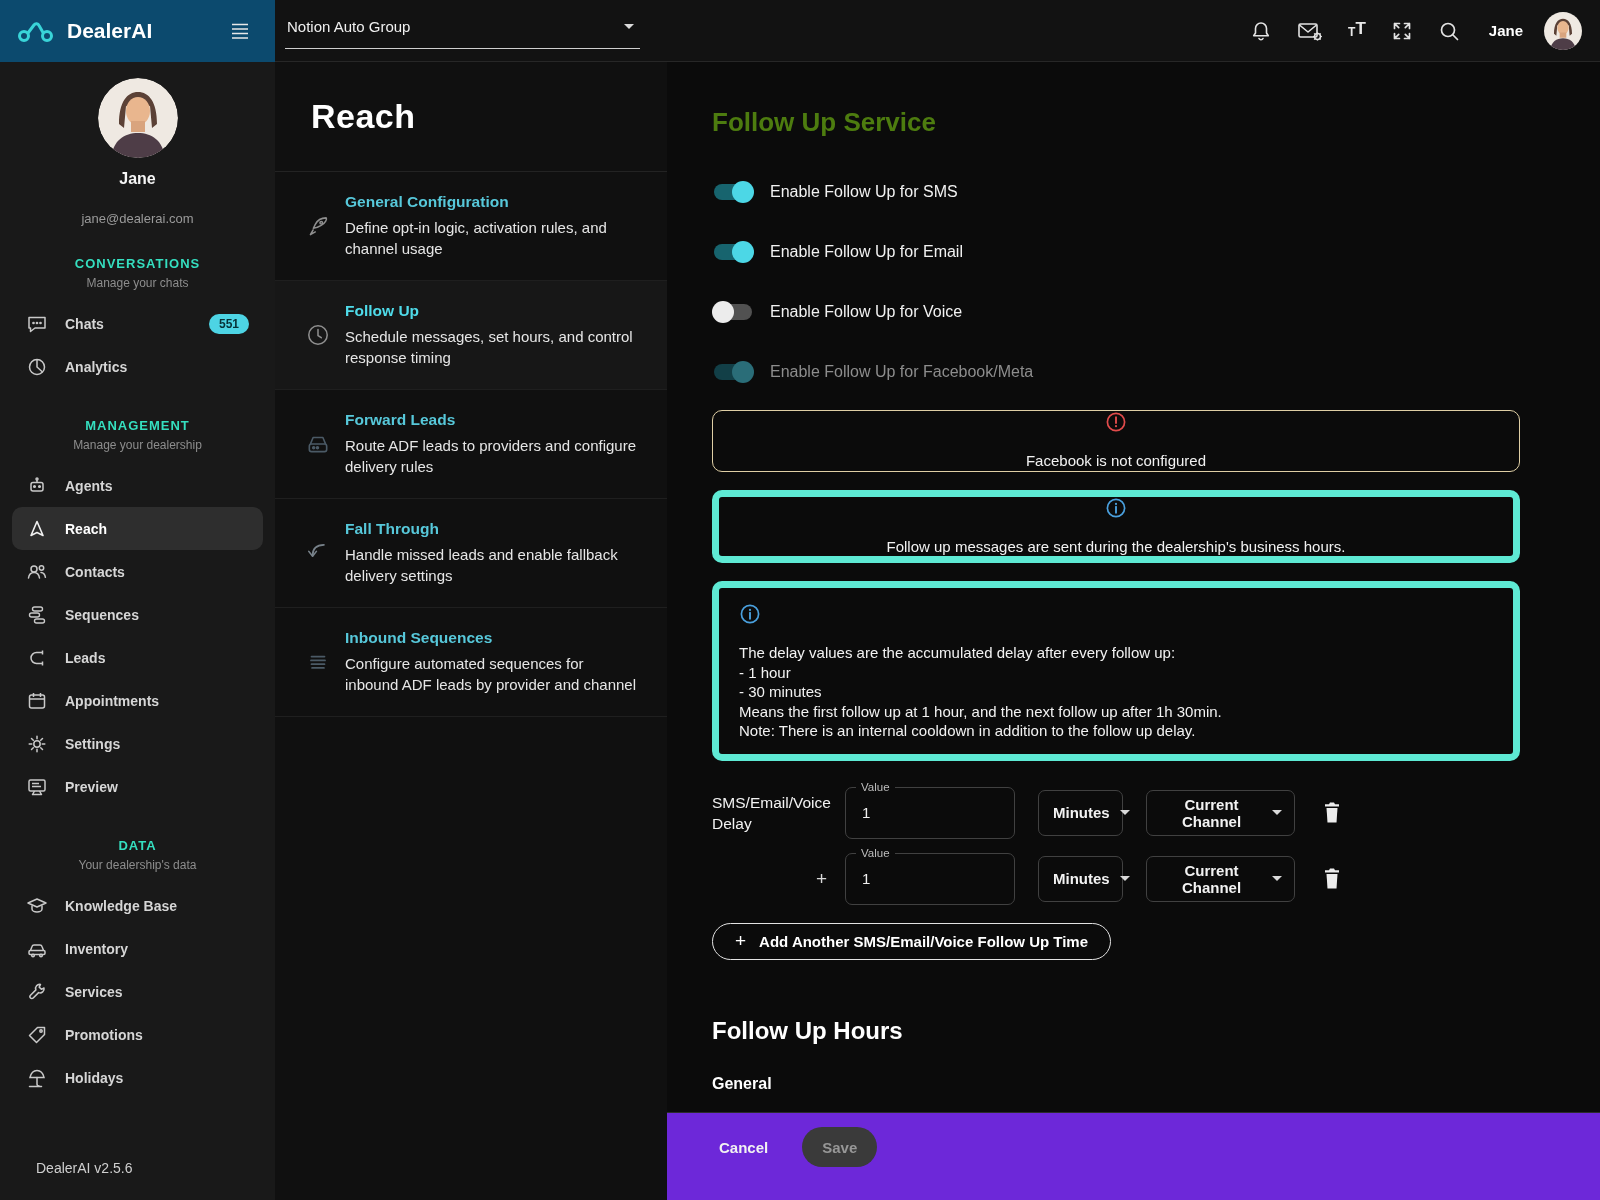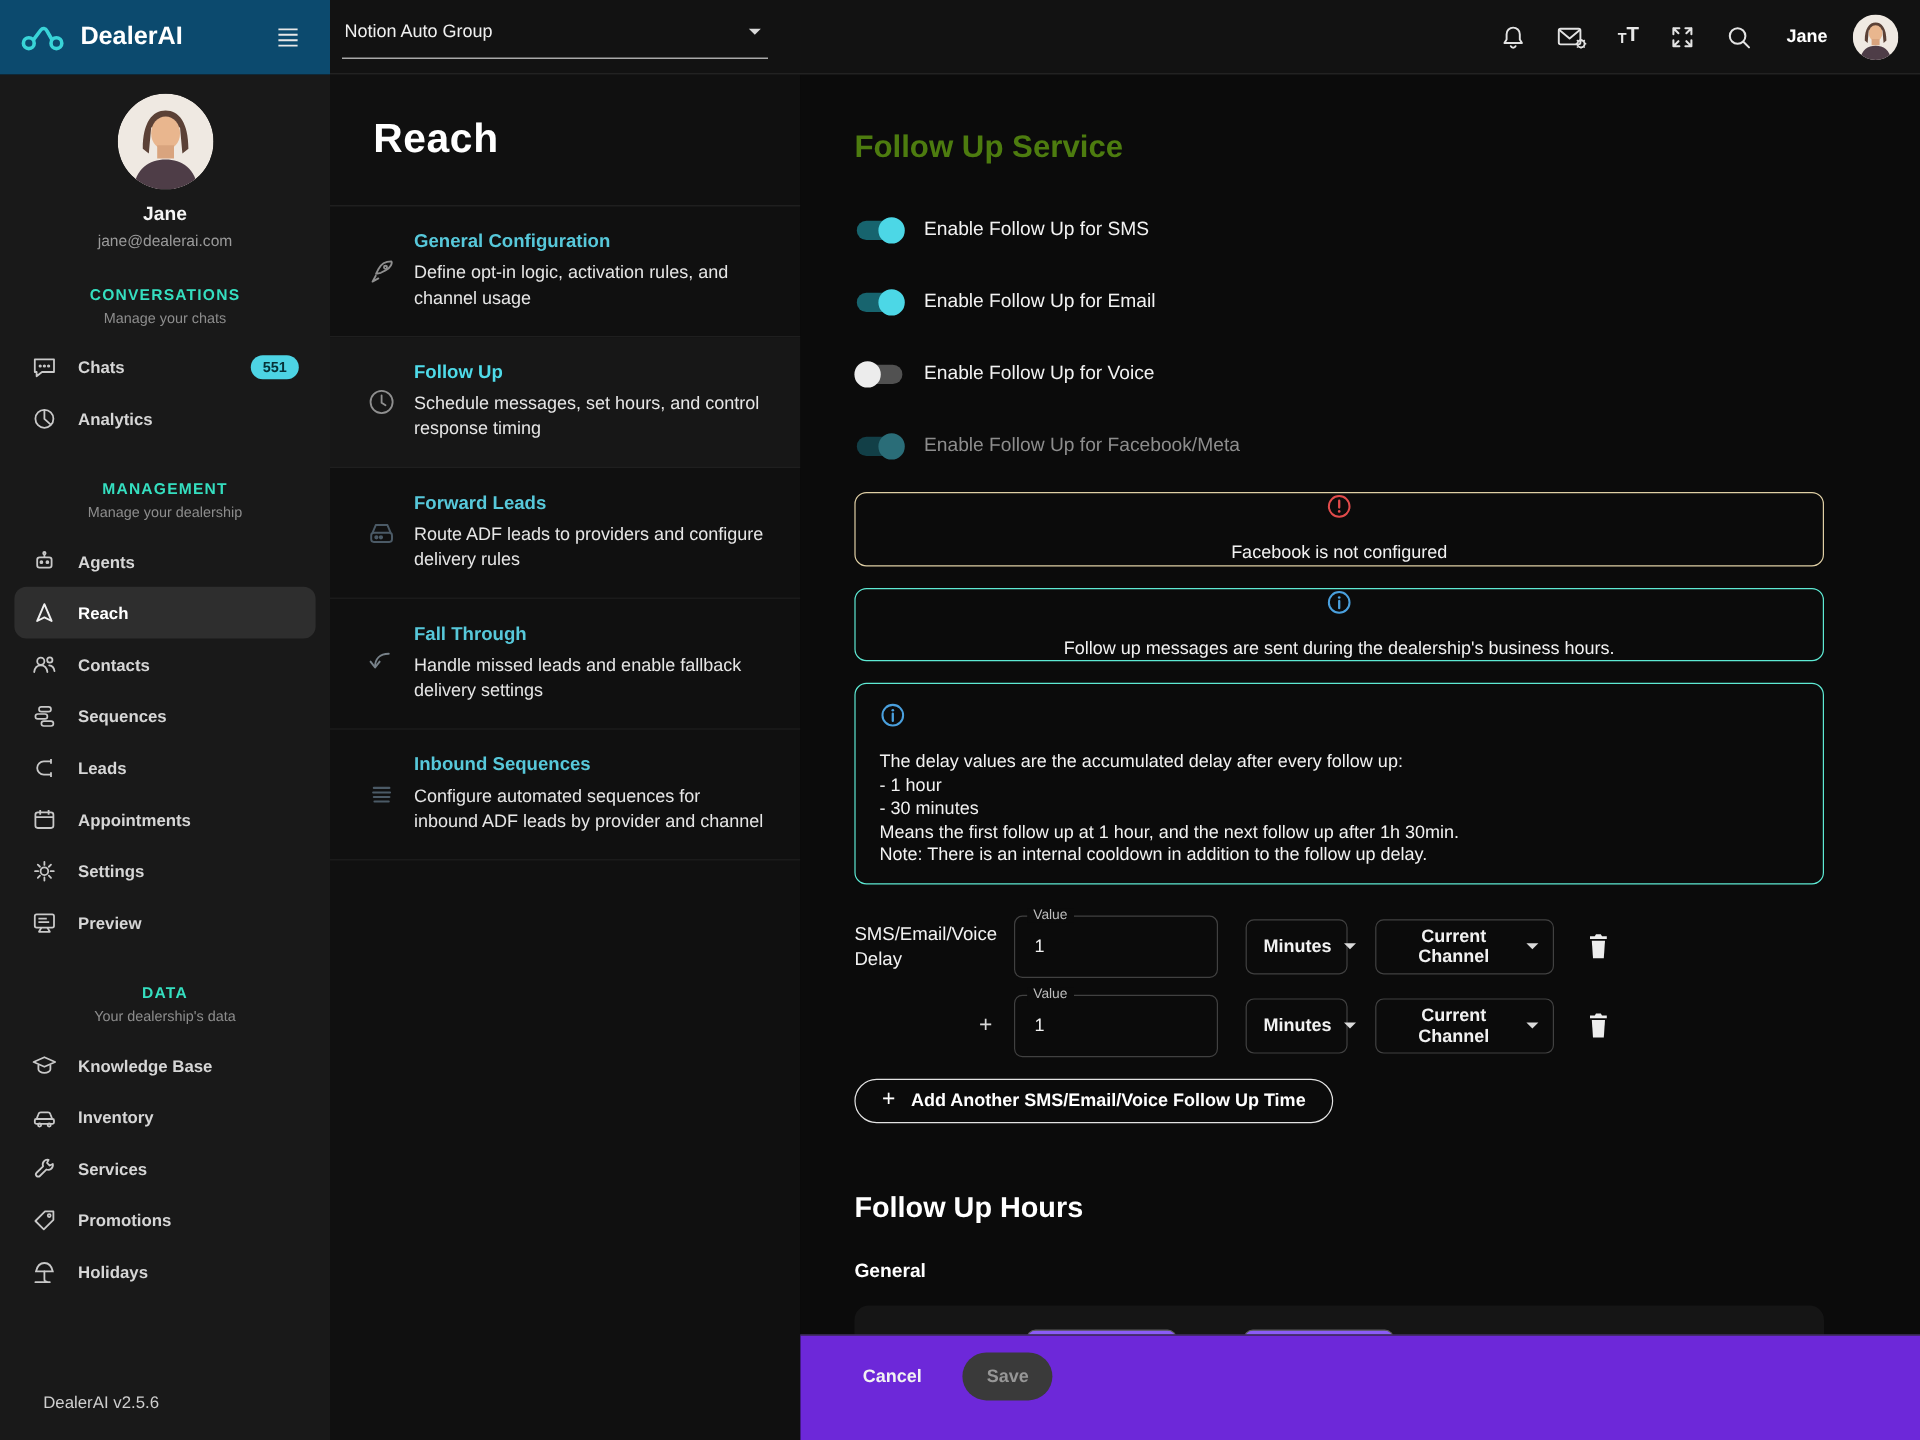--- a/index.html
+++ b/index.html
@@ -27,21 +27,21 @@
   .tsmall{font-size:12px;margin-top:4px;}
   .tbig{font-size:17px;}
   .tb-user{font-size:15px;font-weight:700;color:#fff;margin-left:6px;}
   .avatar-sm{width:38px;height:38px;border-radius:50%;overflow:hidden;flex:none;}
 
   
   .sidebar{position:absolute;top:62px;left:0;width:275px;height:1138px;background:#191919;
            box-sizing:border-box;}
   .side-avatar{width:80px;height:80px;border-radius:50%;overflow:hidden;margin:16px auto 0;}
   .side-name{text-align:center;font-size:16px;font-weight:700;margin-top:12px;color:#f5f5f5;}
-  .side-email{text-align:center;font-size:13px;color:#9a9a9a;margin-top:5px;}
+  .side-email{text-align:center;font-size:13px;color:#9a9a9a;margin-top:23px;}
   .side-section{padding:0 26px;margin-top:30px;text-align:center;}
   .sec-title{font-size:13px;font-weight:700;color:#35dfc0;letter-spacing:1px;}
   .sec-sub{font-size:12px;color:#8d8d8d;margin-top:5px;}
   .side-list{margin-top:12px;}
   .side-item{height:43px;display:flex;align-items:center;gap:17px;color:#d6d6d6;font-size:14px;
              font-weight:600;cursor:pointer;}
   .side-item .s-icon{width:22px;flex:none;}
   .side-item.selected{background:#2e2e2e;border-radius:10px;margin:0 -14px;padding:0 14px;color:#fff;}
   .badge{margin-left:auto;background:#4dd4e4;color:#073137;font-size:12px;font-weight:700;
          padding:3px 10px;border-radius:12px;}
@@ -73,21 +73,21 @@
   .sw-on .track{background:#17646e;}   .sw-on .knob{left:20px;background:#4cd7e6;}
   .sw-off .track{background:#515151;}  .sw-off .knob{left:0;background:#ececec;}
   .sw-dis .track{background:#123f47;}  .sw-dis .knob{left:20px;background:#2a6d78;}
   .toggle-label{font-size:16px;color:#f2f2f2;}
   .row-dis .toggle-label{color:#8d8d8d;}
 
   .alert{width:808px;box-sizing:border-box;border-radius:10px;display:flex;align-items:center;
          gap:18px;padding:0 20px;min-height:47px;flex-direction:column;}
   .alert .a-icon{flex:none;}
   .alert.warn{border:1px solid #dfcfa5;margin-top:8px;}
-  .alert.info{border:1px solid #5eead4;margin-top:18px;}
+  .alert.info{border:7px solid #5eead4;margin-top:18px;}
   .alert.multi{align-items:flex-start;padding:13px 20px;}
   .alert.multi .a-icon{margin-top:2px;}
   .a-text{font-size:15px;color:#f2f2f2;line-height:19.5px;}
 
   .delay{margin-top:26px;}
   .delay-row{display:flex;align-items:center;}
   .delay-row + .delay-row{margin-top:14px;}
   .d-label{width:133px;font-size:15.5px;line-height:21px;color:#f2f2f2;box-sizing:border-box;}
   .d-plus{width:133px;text-align:right;padding-right:18px;font-size:19px;color:#d8d8d8;box-sizing:border-box;}
   .value-field{position:relative;width:170px;height:52px;border:1px solid #414141;border-radius:7px;

